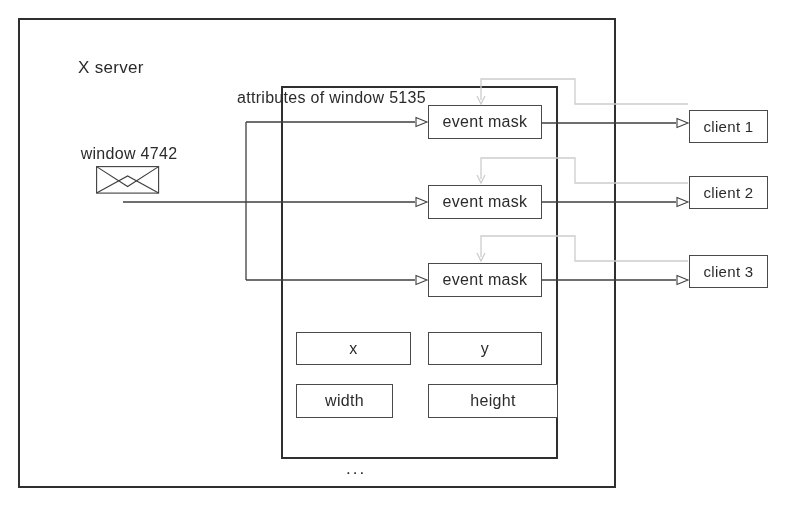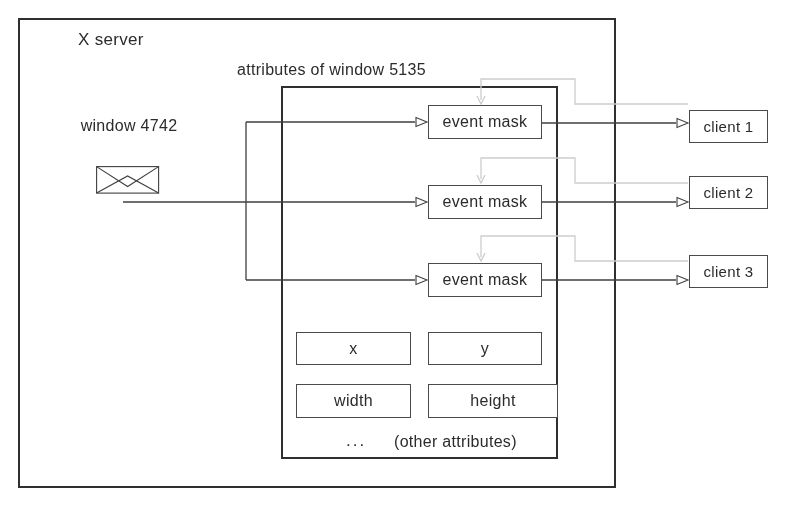--- a/index.html
+++ b/index.html
@@ -6,33 +6,33 @@
   .canvas{
     position:relative;width:791px;height:512px;background:#ffffff;overflow:hidden;
     font-family:"Liberation Sans",sans-serif;color:#2b2b2b;
   }
   .box{position:absolute;box-sizing:border-box;background:transparent;}
   .thick{border:2.5px solid #2f2f2f;}
   .thin{
     border:1.5px solid #4a4a4a;display:flex;align-items:center;justify-content:center;
     font-size:16px;letter-spacing:0.3px;background:#ffffff;
   }
-  .lbl{position:absolute;white-space:nowrap;letter-spacing:0.3px;}
+  .lbl{position:absolute;white-space:nowrap;letter-spacing:0.3px;margin-top:28px;}
   .x-server-lbl{left:78px;top:30px;font-size:17px;}
   .attr-title{left:237px;top:61px;font-size:16px;}
   .event-caption{left:44px;top:113px;width:170px;text-align:center;font-size:16px;line-height:26px;}
   .ellipsis{left:346px;top:431px;font-size:17px;letter-spacing:2px;}
   .other-attrs{left:394px;top:433px;font-size:16px;}
   .outer-box{left:18px;top:18px;width:598px;height:470px;}
   .attrs-box{left:281px;top:86px;width:277px;height:373px;}
   .em{left:428px;width:114px;height:34px;text-align:right;}
   .em1{top:105px;} .em2{top:185px;} .em3{top:263px;}
   .xbox{left:296px;top:332px;width:115px;height:33px;}
   .ybox{left:428px;top:332px;width:114px;height:33px;}
-  .wbox{left:296px;top:384px;width:115px;height:34px;}
+  .wbox{left:296px;top:384px;width:97px;height:34px;}
   .hbox{left:428px;top:384px;width:130px;height:34px;}
   .client{left:689px;width:79px;height:33px;font-size:15px;}
   .c1{top:110px;} .c2{top:176px;} .c3{top:255px;}
   .overlay{position:absolute;left:0;top:0;pointer-events:none;}
   .envelope{position:absolute;left:96px;top:166px;pointer-events:none;}
 </style>
 </head>
 <body>
 
 <div class="canvas">
@@ -57,21 +57,20 @@
   <div class="box thin em em1">event mask</div>
   <div class="box thin em em2">event mask</div>
   <div class="box thin em em3">event mask</div>
 
   <div class="box thin xbox">x</div>
   <div class="box thin ybox">y</div>
   <div class="box thin wbox">width</div>
   <div class="box thin hbox">height</div>
 
   <div class="lbl ellipsis">...</div>
-  <div class="lbl other-attrs">(other attributes)</div>
 
   <div class="box thin client c1">client 1</div>
   <div class="box thin client c2">client 2</div>
   <div class="box thin client c3">client 3</div>
 
   <svg class="overlay" width="791" height="512" viewBox="0 0 791 512">
 
     <g fill="none" stroke-width="1.3" stroke="#cdcdcd">
       <polyline points="688,104 575,104 575,79 481,79 481,100"></polyline>
       <polyline points="477,96 481,104 485,96"></polyline>

